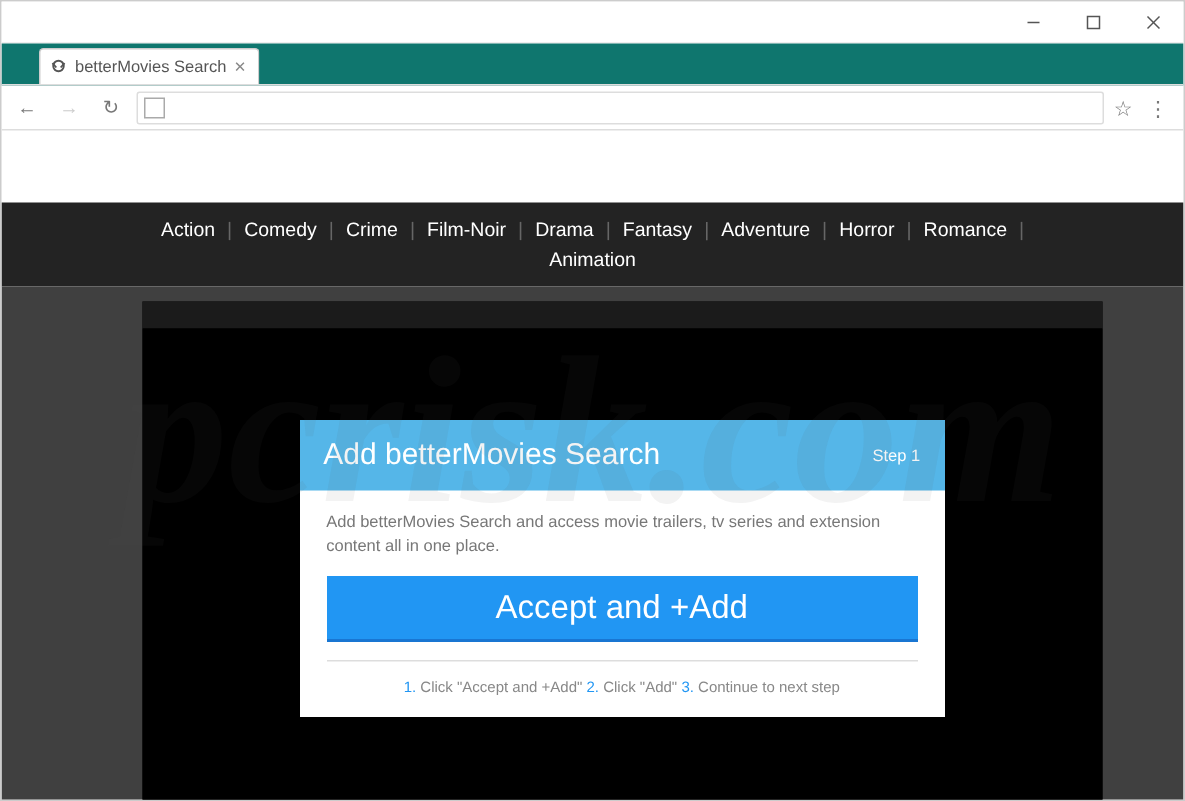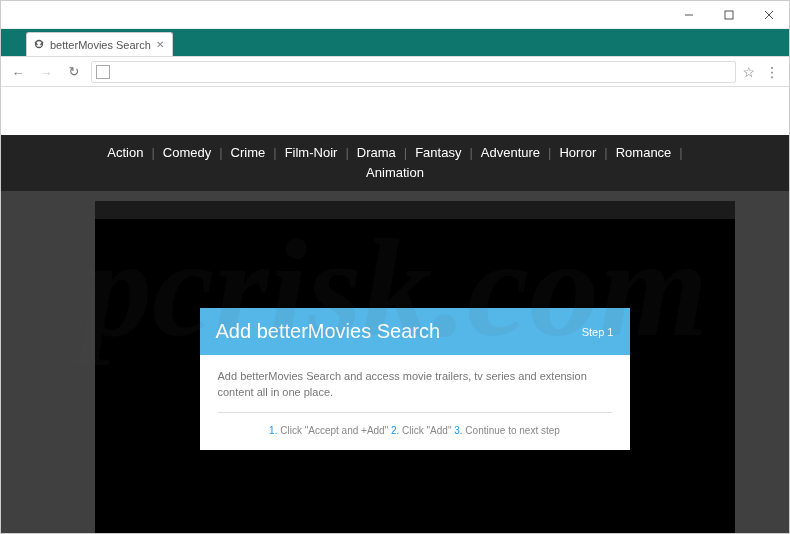--- a/index.html
+++ b/index.html
@@ -120,20 +120,21 @@
   <div class="player">
     <div class="player-top"></div>
     <div class="video-body">
       <div class="card">
         <div class="card-head">
           <span class="title">Add betterMovies Search</span>
           <span class="step">Step 1</span>
         </div>
         <div class="card-body">
           <div class="desc">Add betterMovies Search and access movie trailers, tv series and extension content all in one place.</div>
+          <div class="cta">Accept and +Add</div>
           <div class="divider"></div>
           <div class="steps">
             <span class="n">1.</span><span> Click "Accept and +Add" </span>
             <span class="n">2.</span><span> Click "Add" </span>
             <span class="n">3.</span><span> Continue to next step</span>
           </div>
         </div>
       </div>
     </div>
     <div class="controls">

